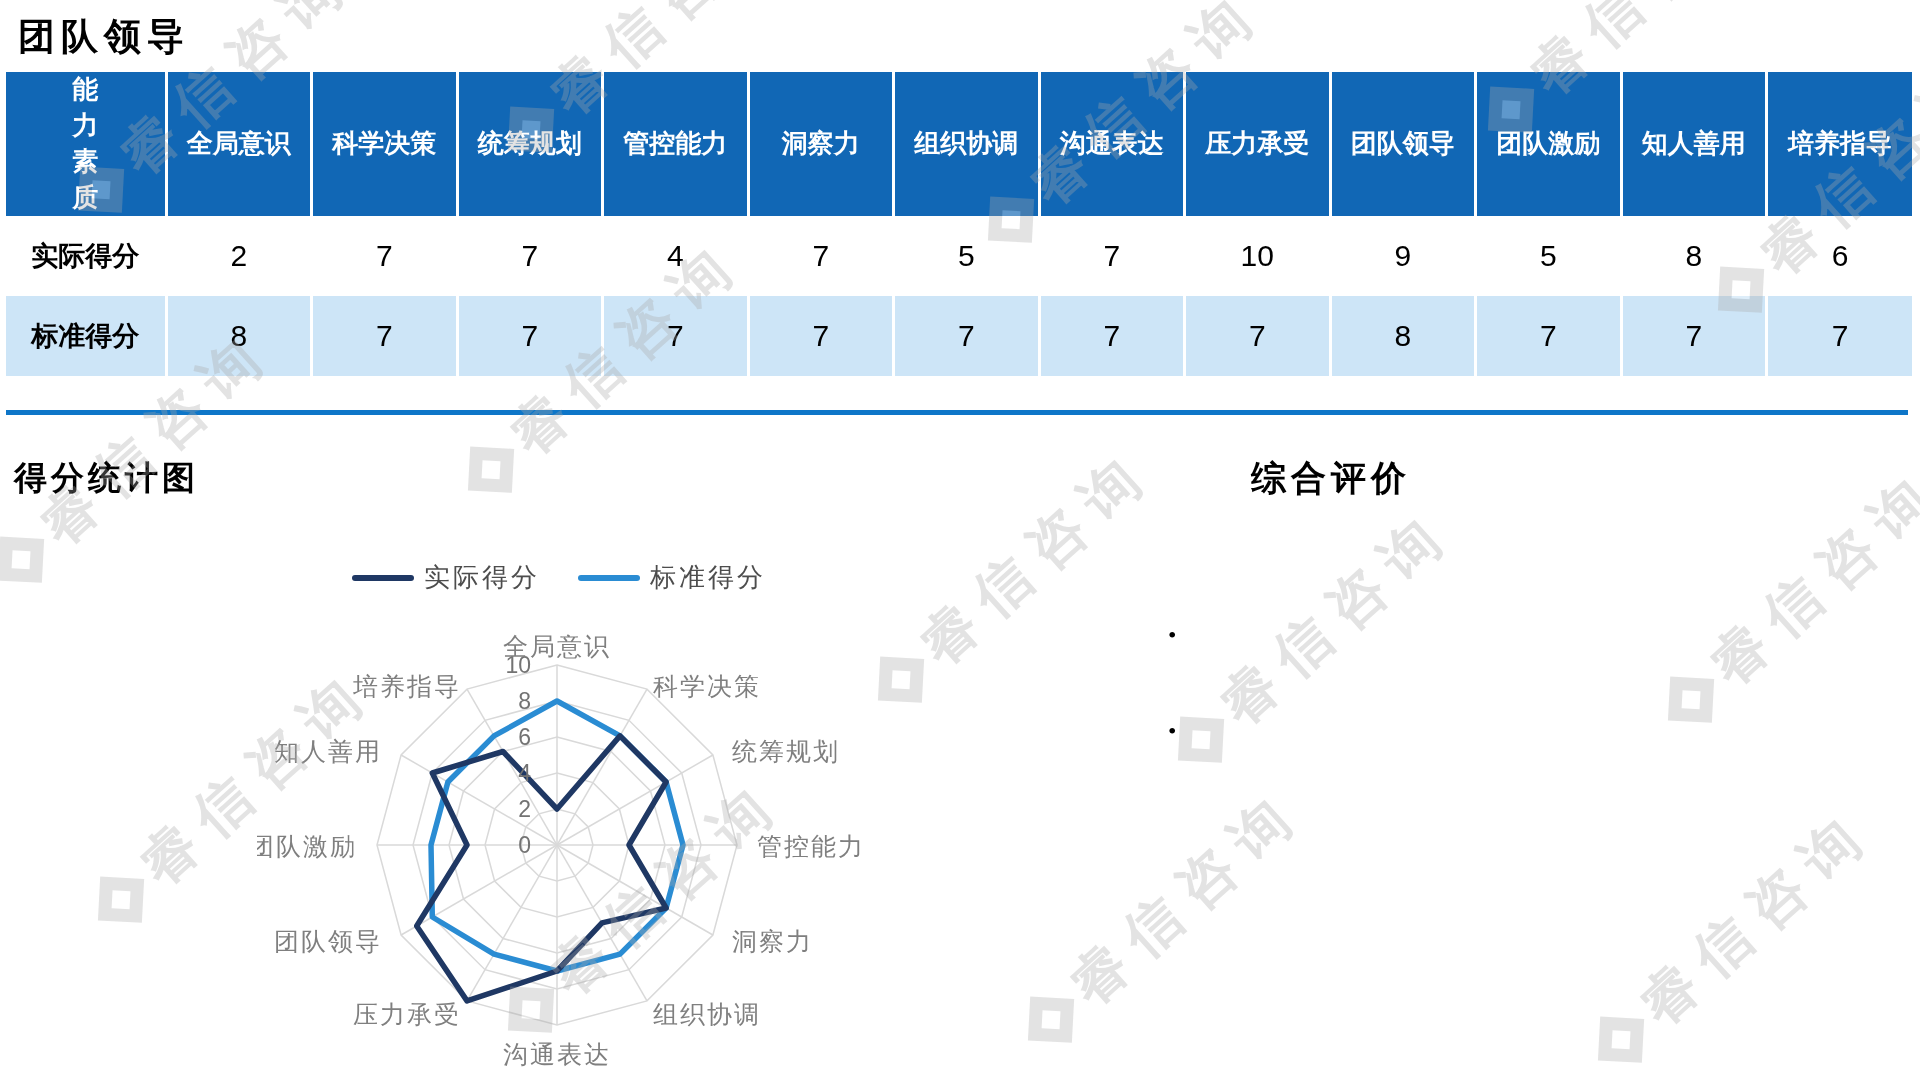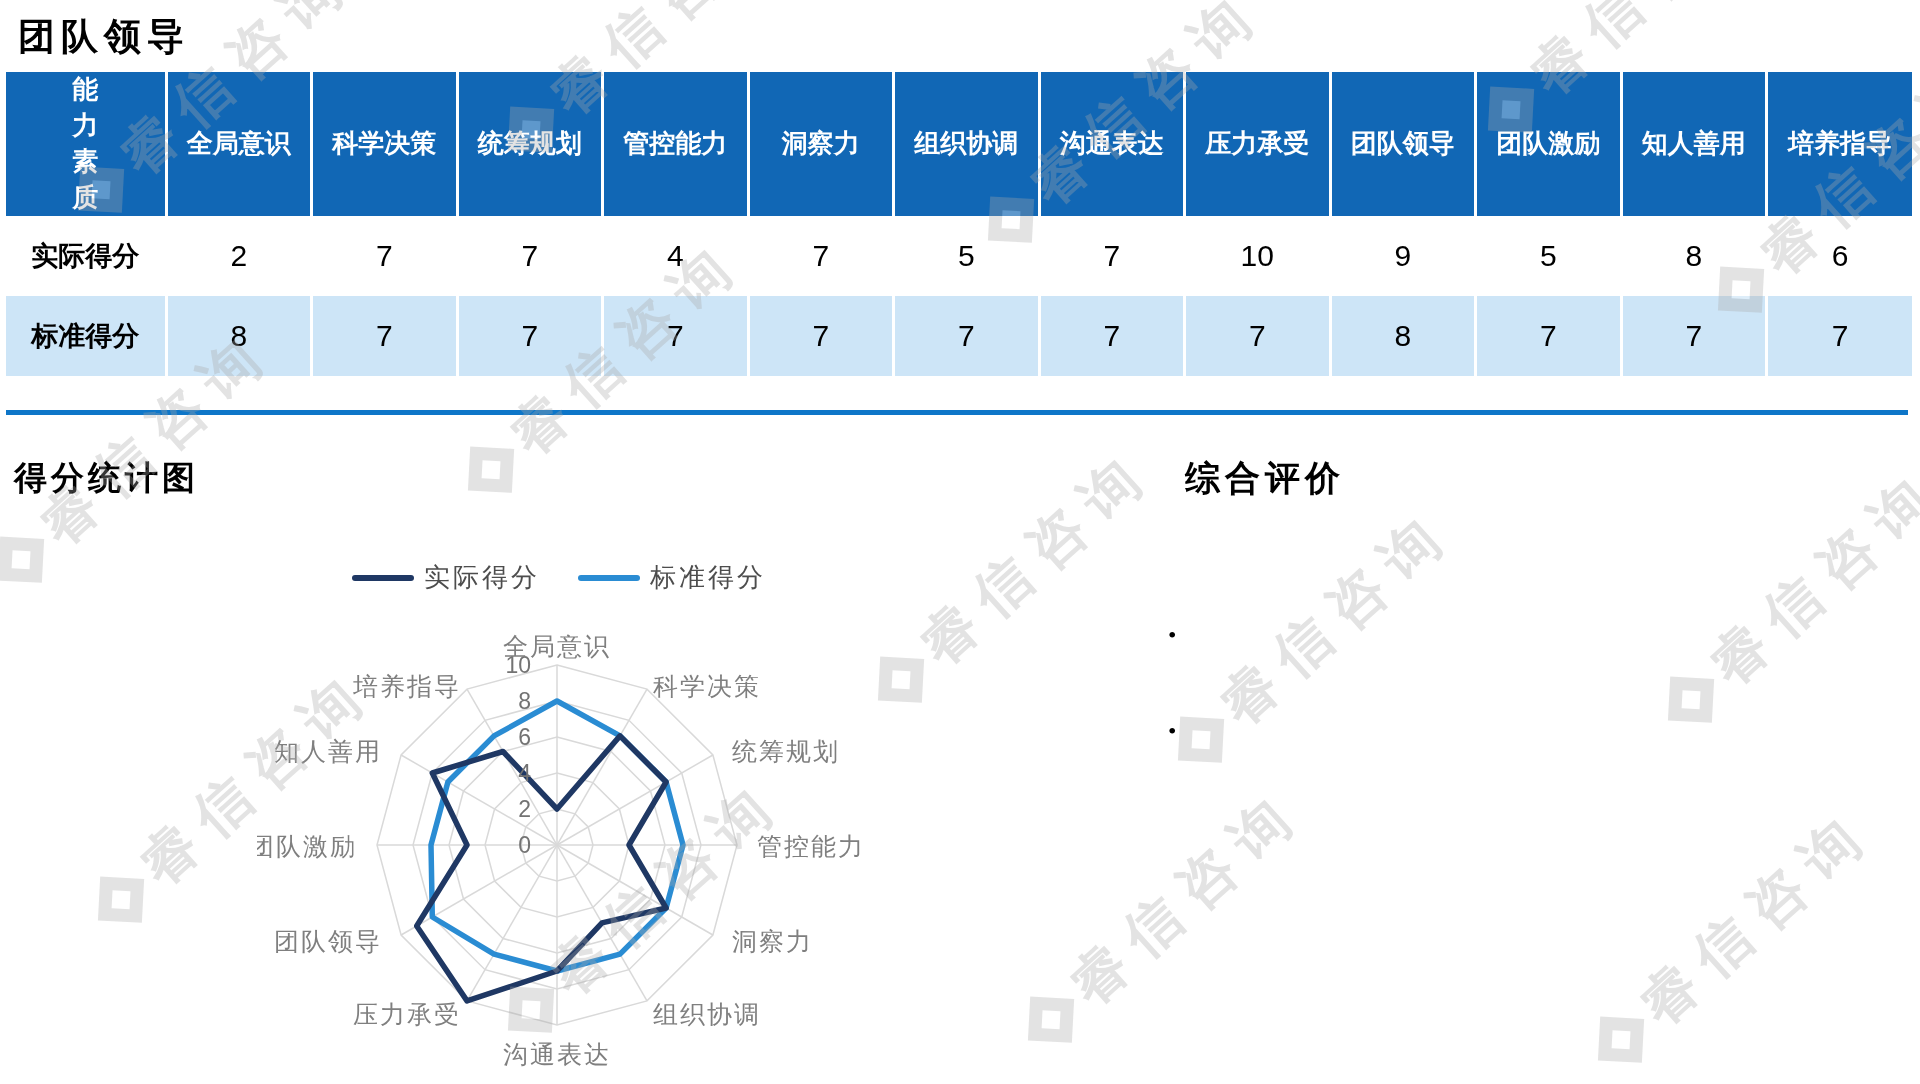--- a/index.html
+++ b/index.html
@@ -2,21 +2,21 @@
 <html><head>
 <meta charset="utf-8">
 <style>
   html,body{margin:0;padding:0;background:#fff;}
   .page{position:relative;width:1920px;height:1084px;background:#fff;overflow:hidden;
         font-family:"Liberation Serif",serif;color:#000;}
 
   
   .score-title{position:absolute;left:18px;top:12px;margin:0;font-size:37px;font-weight:bold;letter-spacing:6px;}
   .chart-title{position:absolute;left:10px;top:452px;margin:4px;font-size:33px;font-weight:bold;letter-spacing:4px;}
-  .eval-title{position:absolute;left:1185px;top:455px;margin:0;font-size:35px;font-weight:bold;letter-spacing:5px;}
+  .eval-title{position:absolute;left:1251px;top:455px;margin:0;font-size:35px;font-weight:bold;letter-spacing:5px;}
 
   
   table.score{position:absolute;left:6px;top:72px;width:1906px;border-collapse:collapse;table-layout:fixed;}
   table.score th,table.score td{padding:0;box-sizing:border-box;}
   thead th{background:#1167B5;color:#fff;font-size:26px;font-weight:bold;height:96px;
            line-height:36px;border-left:3px solid #fff;padding:0 42px;vertical-align:middle;text-align:center;}
   thead th.first{width:160px;padding:0 64px;border-left:none;}
   tbody tr{height:80px;}
   tbody th.row-label{font-size:27px;font-weight:bold;text-align:center;vertical-align:middle;}
   tbody td{font-family:"Liberation Sans",sans-serif;font-size:30px;text-align:center;vertical-align:middle;

